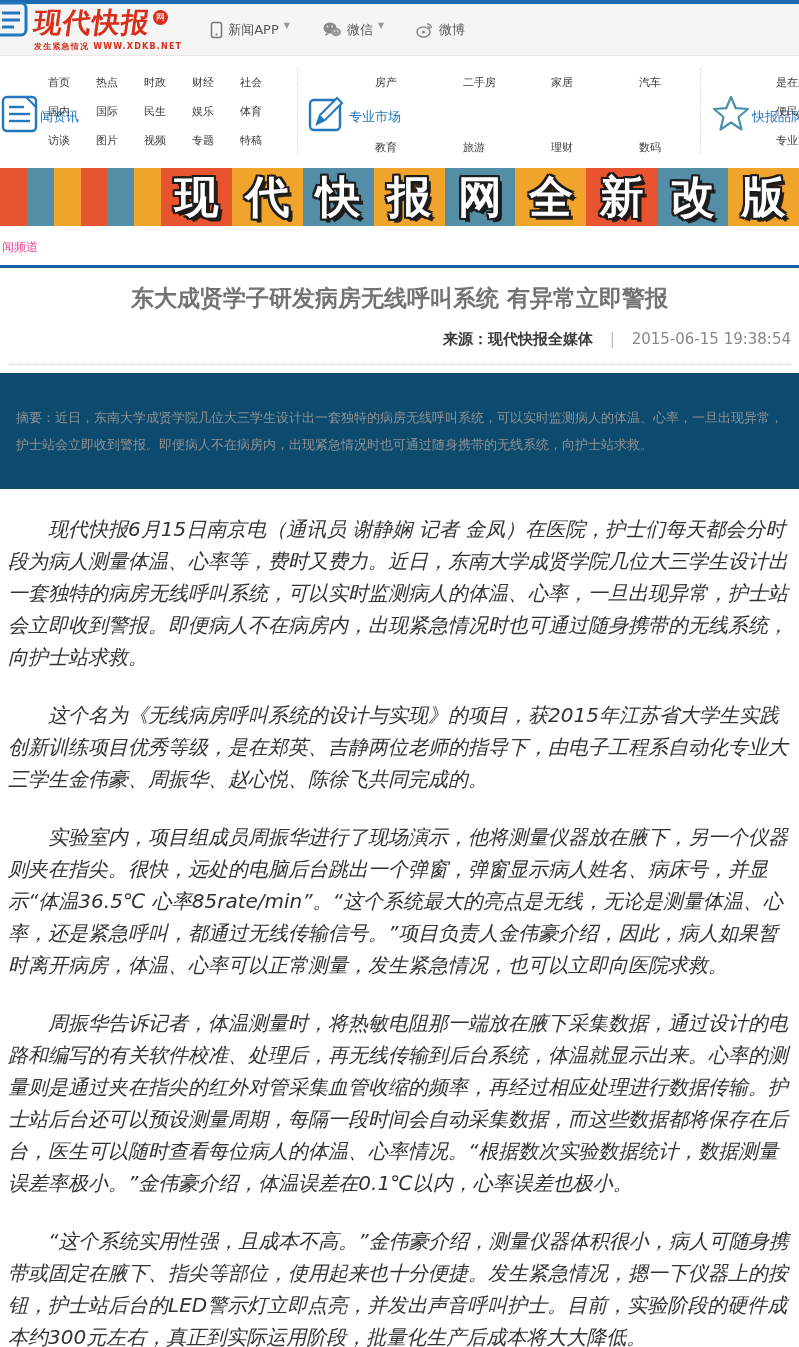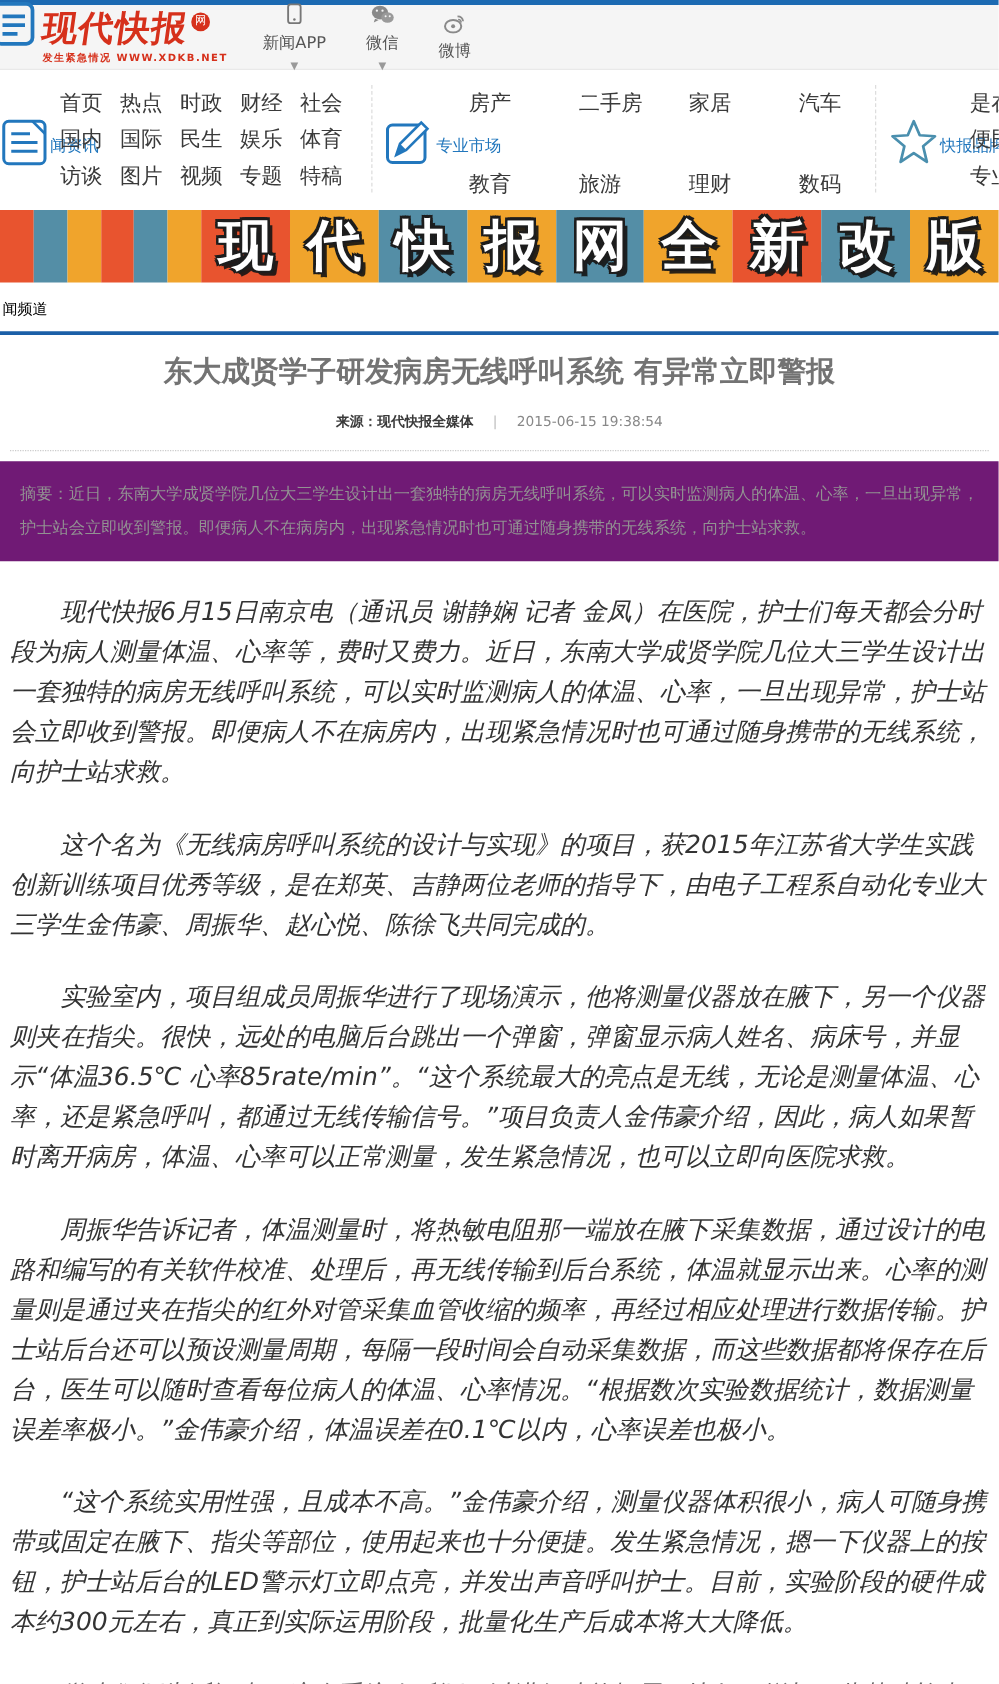--- a/index.html
+++ b/index.html
@@ -15,60 +15,60 @@
                  display:flex; align-items:center; position:relative; overflow:visible; }
   .logo { position:relative; margin-left:34px; cursor:pointer; }
   .book-icon { position:absolute; left:-40px; top:-8px; }
   .logo-line { display:flex; align-items:flex-start; }
   .logo-text { font-family:"DejaVu Serif","Liberation Serif",serif; font-size:28px; font-weight:bold;
                color:#d6301b; transform:skewX(-8deg); letter-spacing:1px; line-height:30px; }
   .logo-badge { display:inline-block; background:#d6301b; color:#fff; font-size:9px; width:15px; height:15px;
                 line-height:15px; text-align:center; border-radius:8px; margin-left:3px; margin-top:2px; }
   .logo-sub { font-size:8px; color:#d6301b; font-weight:bold; letter-spacing:1.2px; margin-top:3px; white-space:nowrap; }
   .header-links { display:flex; align-items:center; margin-left:28px; gap:32px; }
-  .hlink { display:flex; align-items:center; gap:5px; font-size:13px; color:#555; cursor:pointer; white-space:nowrap;flex-direction:column; }
+  .hlink { display:flex; gap:5px; font-size:13px; color:#555; cursor:pointer; white-space:nowrap; }
   .hlink .arrow { font-size:8px; color:#999; }
 
   
   .main-nav { display:flex; padding:12px 0 0 0; height:104px; background:#fff; }
   .nav-group { display:flex; }
   .icon-wrap { display:flex; flex-direction:row; align-items:center; }
   .g1 .icon-wrap { width:44px; }
   .g2 .icon-wrap { width:64px; }
   .g3 .icon-wrap { width:62px; }
   .nav-label { font-size:13px; color:#2277bd; margin-top:5px; white-space:nowrap; cursor:pointer; }
   .nav-cols { display:grid; grid-auto-flow:column; grid-template-rows:repeat(3,29px); align-items:center; margin-left:4px; }
   .g1 .nav-cols { grid-auto-columns:48px; }
   .g2 .nav-cols { grid-auto-columns:52px;gap:36px; }
   .g3 .nav-cols { grid-template-columns:70px 64px auto; }
-  .nav-link { font-size:17px; color:#3a3a3a; white-space:nowrap; cursor:pointer; }
+  .nav-link { font-size:11px; color:#3a3a3a; white-space:nowrap; cursor:pointer; }
   .nav-sep { border-left:1px dashed #ddd; height:86px; margin:0 9px 0 9px; }
 
   
   .banner { margin-top:8px; height:58px; position:relative; display:flex; cursor:pointer; }
   .banner-block { flex:1 1 auto; position:relative; display:flex; align-items:center; justify-content:center; }
   .banner-char { font-size:44px; font-weight:bold; color:#fff; line-height:58px;
       text-shadow:2px 0 #1d1d1d,-2px 0 #1d1d1d,0 2px #1d1d1d,0 -2px #1d1d1d,
                   2px 2px #1d1d1d,-2px -2px #1d1d1d,2px -2px #1d1d1d,-2px 2px #1d1d1d,
                   4px 4px 0 rgba(20,20,20,.9); }
   .plane { position:absolute; }
 
   
-  .breadcrumb-row { padding:13px 0 9px 2px; font-size:12px; color:#000000; }
+  .breadcrumb-row { padding:13px 0 9px 2px; font-size:12px; color:#ec4899; }
   .blue-rule { height:3px; background:#1b5fa7; }
 
   
   .article { padding:0 8px; }
   .article-title { margin-top:14px; text-align:center; font-size:23px; font-weight:bold; color:#737373; line-height:32px; }
-  .article-meta { text-align:center; margin-top:16px; font-size:11px; color:#333; padding-bottom:15px;
+  .article-meta { text-align:right; margin-top:16px; font-size:15px; color:#333; padding-bottom:15px;
                   border-bottom:1px dotted #ccc; }
   .meta-source { font-weight:bold; color:#3a3a3a; }
   .meta-sep { color:#bbb; margin:0 12px; }
   .meta-date { color:#888; }
-  .abstract { margin:8px -8px 0; background:#701a75; padding:13px 16px; font-size:13px; color:#929292; line-height:27px; }
+  .abstract { margin:8px -8px 0; background:#0c4a6e; padding:31px 16px; font-size:13px; color:#929292; line-height:27px; }
   .article-body { margin-top:24px; }
   .article-body p { font-size:20px; color:#333; line-height:32px; margin:0 0 26px; text-indent:2em;font-style:italic; }
 
   svg { display:block; }
 </style>
 </head>
 <body>
 
 <div class="page">
 

